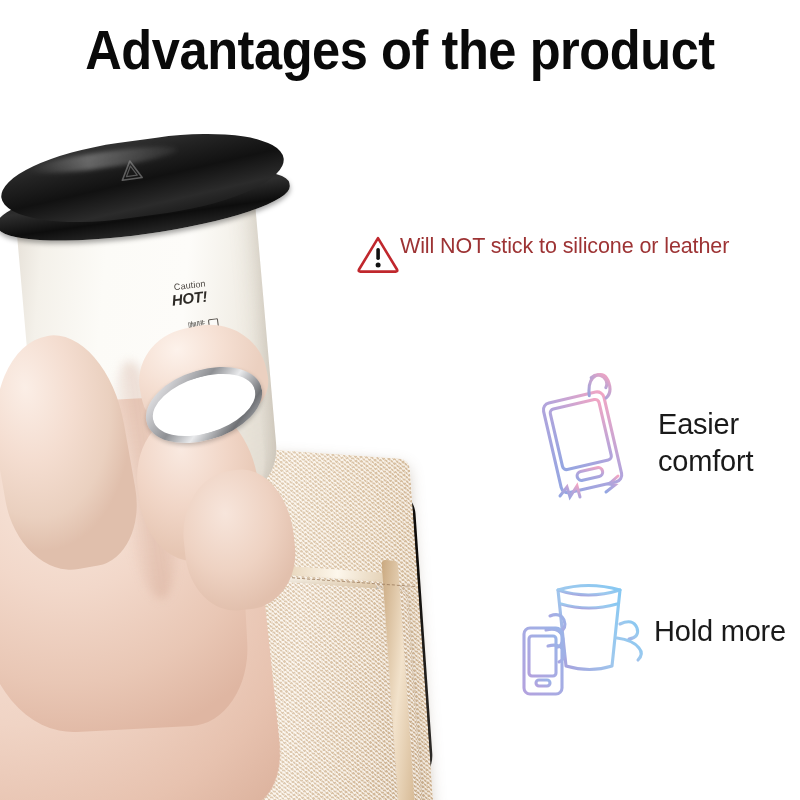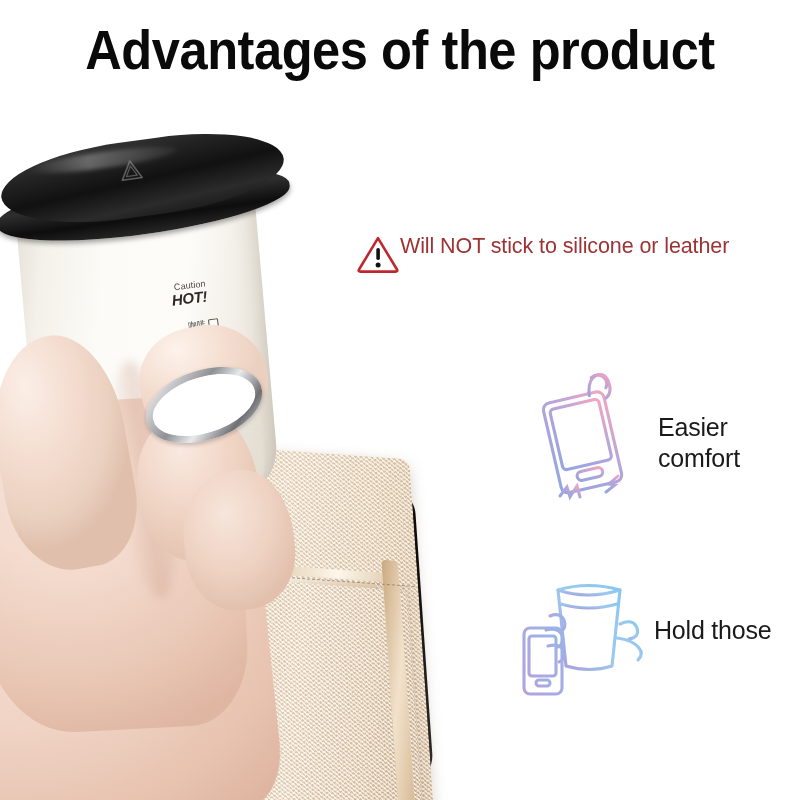--- a/index.html
+++ b/index.html
@@ -49,21 +49,21 @@
     letter-spacing:-0.1px;
     white-space:nowrap;
   }
 
   
   .feat { position:absolute; display:flex; align-items:center; }
   .feat-1 { left:534px; top:372px; }
   .feat-2 { left:522px; top:560px; }
   .feat-ico { flex:0 0 auto; }
   .feat-label {
-    font-size:25px; line-height:1.26; color:#1a1a1a;
+    font-size:29px; line-height:1.26; color:#1a1a1a;
     letter-spacing:-0.2px;
   }
   .feat-label span { display:block; white-space:nowrap; }
   .feat-1 .feat-label { margin-left:6px; }
   .feat-2 .feat-label { margin-left:2px; }
 
   
   #photo { position:absolute; left:-12px; top:130px; width:520px; height:680px; }
 
   .pz { position:absolute; }
@@ -420,21 +420,21 @@
       <g fill="none" stroke="url(#g2p)" stroke-width="3.1" stroke-linecap="round" stroke-linejoin="round">
         <path d="M28 56 q10-4 14 4 q3 8 -4 12"></path>
         <path d="M24 70 q12-3 16 5 q3 8 -4 12"></path>
         <path d="M26 86 q12-3 16 5 q2 8 -5 11"></path>
         <rect x="2" y="68" width="38" height="66" rx="6"></rect>
         <rect x="7" y="76" width="27" height="40" rx="3"></rect>
         <rect x="14" y="120" width="14" height="6" rx="3"></rect>
       </g>
     </svg>
     <div class="feat-label">
-      <span>Hold those</span>
+      <span>Hold more</span>
     </div>
   </div>
 
   <div id="photo">
 
     <div class="pz sh-wallet"></div>
 
     <div class="pz case-back"></div>
     <div class="pz case-edge"></div>
     <div class="pz case-gloss"></div>

